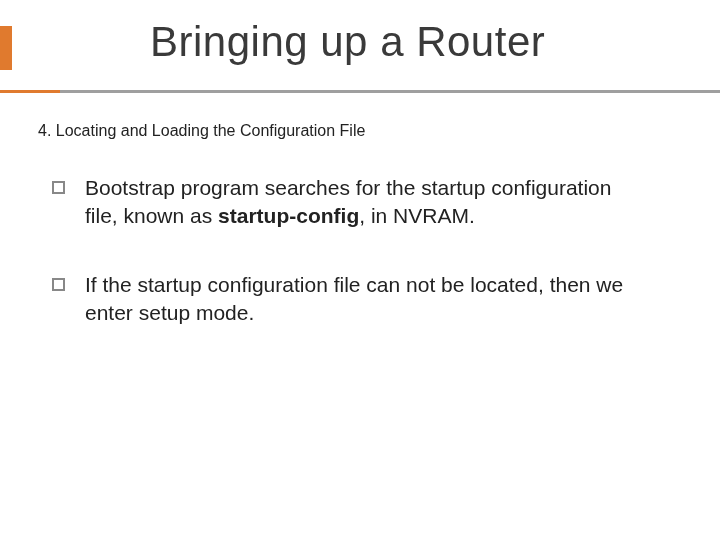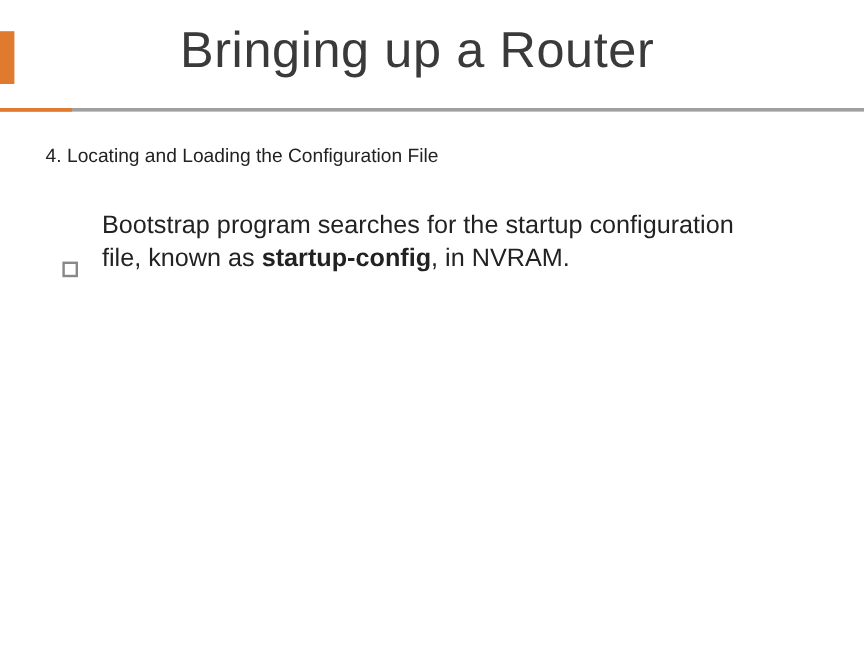--- a/index.html
+++ b/index.html
@@ -6,21 +6,21 @@
   html, body { width: 720px; height: 540px; background: #fff; font-family: Arial, Helvetica, sans-serif; color: #222; }
   .slide { position: relative; width: 664px; height: 540px; background: #fff; }
   .accent-top { position: absolute; left: 0; top: 26px; width: 12px; height: 44px; background: #e07a2e; }
   .title { position: absolute; left: 150px; top: 18px; font-size: 42px; font-weight: 400; color: #3a3a3a; letter-spacing: 0.5px; }
   .rule-wrap { position: absolute; left: 0; top: 90px; width: 720px; }
   .rule-grey { height: 3px; background: #9f9f9f; width: 720px; }
   .rule-orange { position: absolute; left: 0; top: 0; width: 60px; height: 3px; background: #e07a2e; }
   .content { position: absolute; left: 38px; right: 30px; top: 122px; }
   .heading { font-size: 16px; font-weight: 400; color: #222; margin-bottom: 34px; }
   .bullets { list-style: none; }
-  .bullets li { display: flex; align-items: flex-end; font-size: 21px; line-height: 1.35; margin-bottom: 40px; padding-left: 14px; }
+  .bullets li { display: flex; align-items: flex-start; font-size: 21px; line-height: 1.35; margin-bottom: 40px; padding-left: 14px; }
   .bullet-icon { flex: 0 0 13px; width: 13px; height: 13px; border: 2px solid #888; margin-top: 7px; margin-right: 20px; }
   .bullet-text { flex: 1; }
   .bullet-text b { font-weight: 700; }
 </style>
 </head>
 <body>
 <div class="slide">
   <div class="accent-top"></div>
   <div class="title">Bringing up a Router</div>
   <div class="rule-wrap">
@@ -29,15 +29,21 @@
   </div>
   <div class="content">
     <div class="heading">4. Locating and Loading the Configuration File</div>
     <ul class="bullets">
       <li>
         <span class="bullet-icon"></span>
         <span class="bullet-text">
           <span>Bootstrap program searches for the startup configuration file, known as </span><b>startup-config</b><span>, in NVRAM.</span>
         </span>
       </li>
+      <li>
+        <span class="bullet-icon"></span>
+        <span class="bullet-text">
+          <span>If the startup configuration file can not be located, then we enter setup mode.</span>
+        </span>
+      </li>
     </ul>
   </div>
 </div>
 
 </body></html>

